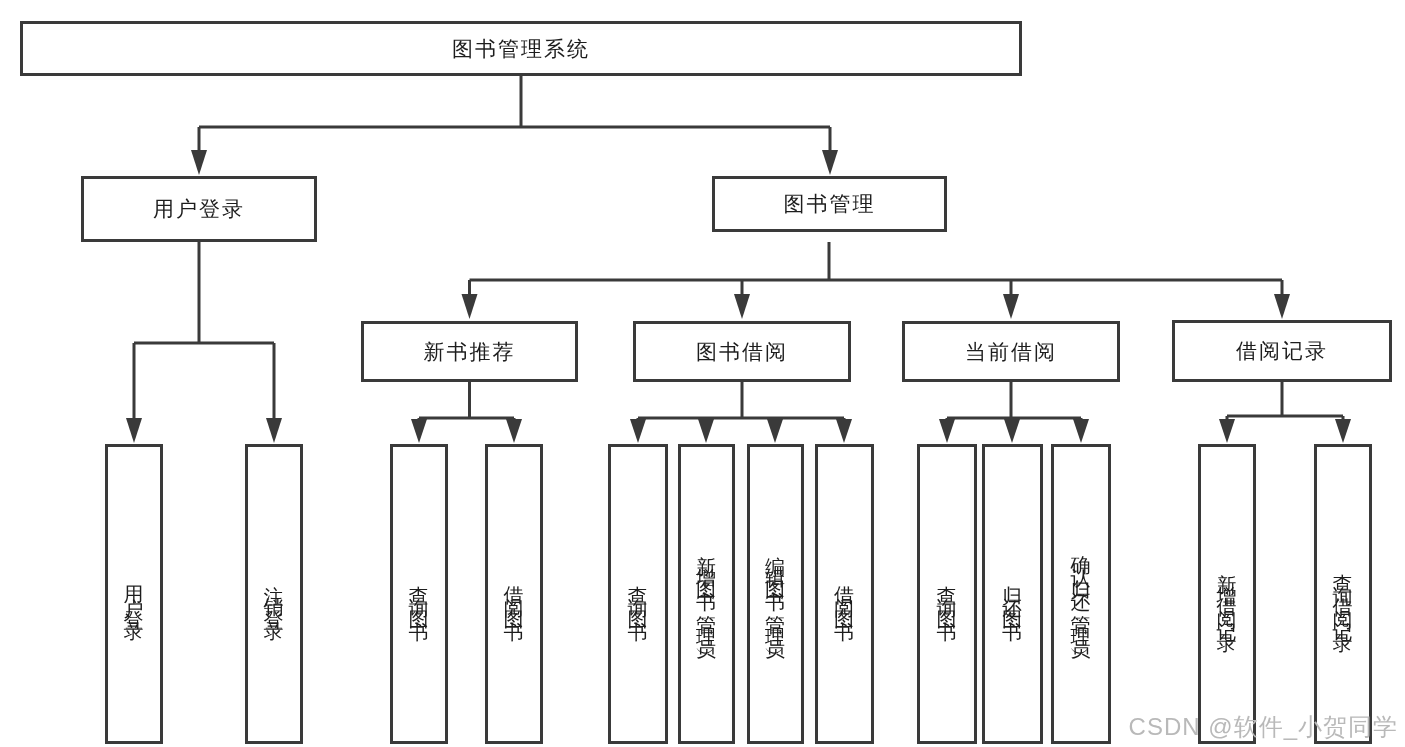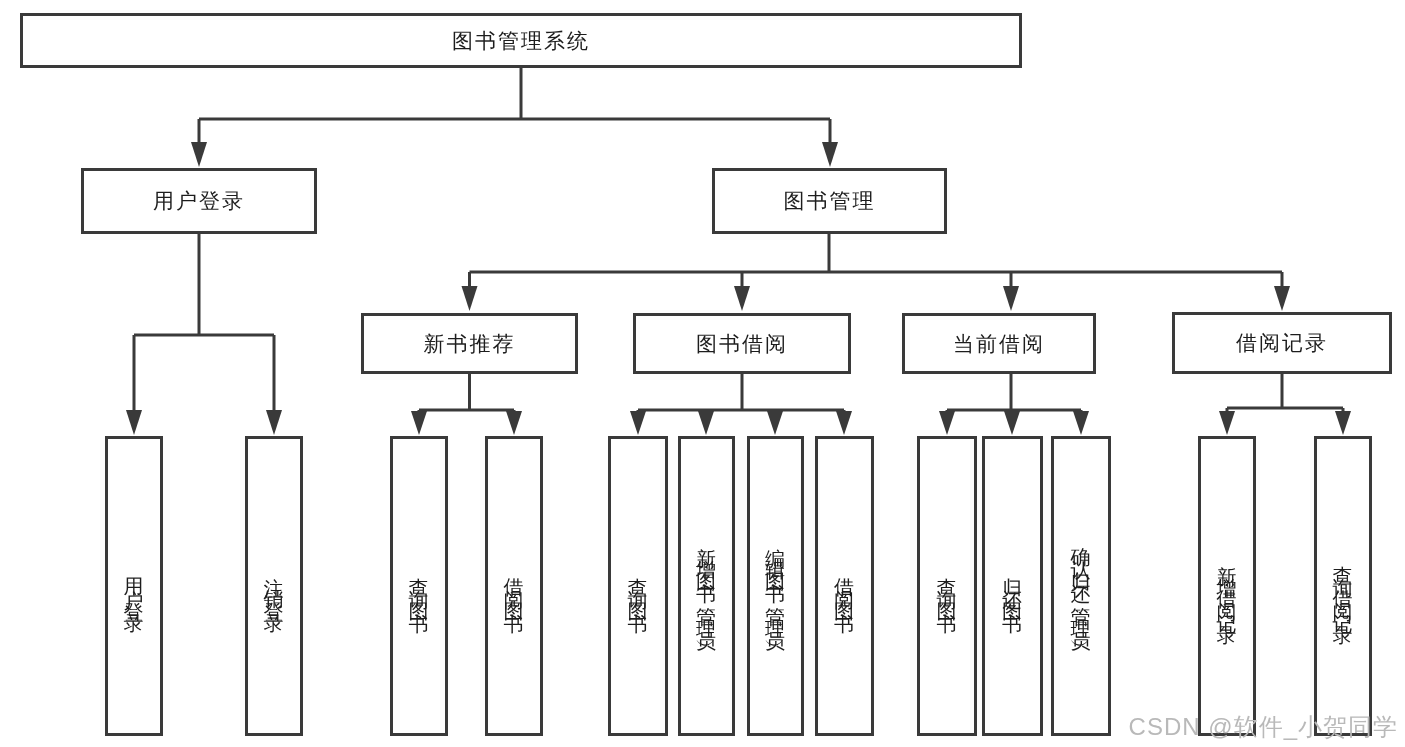--- a/index.html
+++ b/index.html
@@ -8,21 +8,21 @@
     --box_bg: #ffffff;
     --watermark: #b9b9b9;
   }
   * { margin: 0; padding: 0; box-sizing: border-box; }
   html, body { background: #fff; }
   body {
     width: 1405px; height: 747px;
     position: relative; overflow: hidden;
     font-family: "Liberation Sans", "DejaVu Sans", sans-serif;
   }
-  .stage { position: absolute; inset: 0; }
+  .stage { position: absolute; inset: 0; margin-top: 8px; }
   svg.wires { position: absolute; left: 0; top: 0; }
   svg.wires path { stroke: var(--line); stroke-width: 3; fill: none; }
   svg.wires polygon { fill: var(--line); }
   .box {
     position: absolute;
     background: var(--box_bg);
     border: 3px solid var(--line);
     display: flex; align-items: center; justify-content: center;
     color: var(--text);
     font-size: 21px;
@@ -85,31 +85,31 @@
     <polygon points="1335,411 1351,411 1343,435"></polygon>
   </svg>
 
   <div class="box" style="left:20px; top:13px; width:1002px; height:55px;">
     <span>图书管理系统</span>
   </div>
 
   <div class="box" style="left:81px; top:168px; width:236px; height:66px;">
     <span>用户登录</span>
   </div>
-  <div class="box" style="left:712px; top:168px; width:235px; height:66px;">
+  <div class="box" style="left:712px; top:168px; width:235px; height:56px;">
     <span>图书管理</span>
   </div>
 
   <div class="box" style="left:633px; top:313px; width:218px; height:61px;">
     <span>图书借阅</span>
   </div>
   <div class="box" style="left:361px; top:313px; width:217px; height:61px;">
     <span>新书推荐</span>
   </div>
-  <div class="box" style="left:902px; top:313px; width:194px; height:61px;">
+  <div class="box" style="left:902px; top:313px; width:218px; height:61px;">
     <span>当前借阅</span>
   </div>
   <div class="box" style="left:1172px; top:312px; width:220px; height:62px;justify-content:center;">
     <span>借阅记录</span>
   </div>
 
   <div class="box vbox" style="left:105px; top:436px; width:58px; height:300px;">
     <span>用户登录</span>
   </div>
   <div class="box vbox" style="left:245px; top:436px; width:58px; height:300px;">

